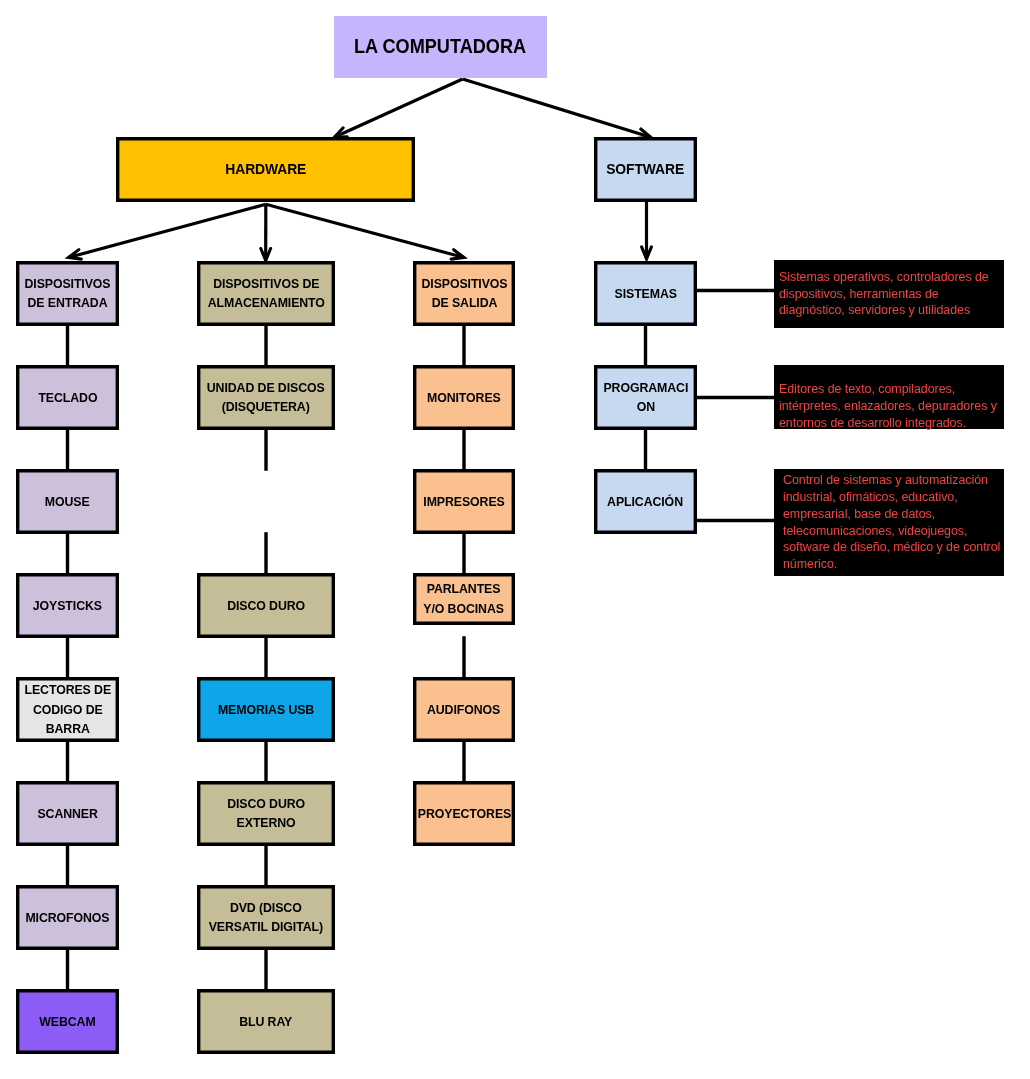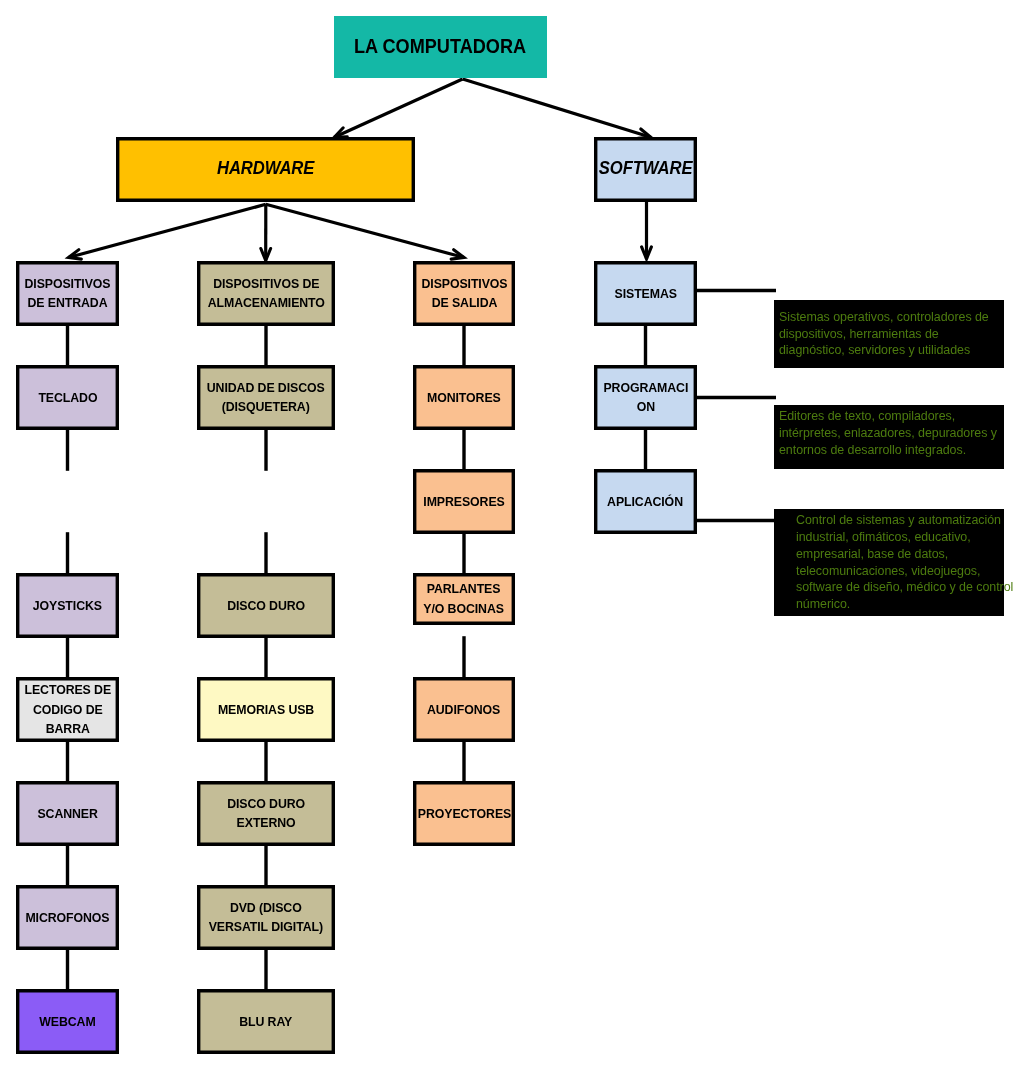--- a/index.html
+++ b/index.html
@@ -8,23 +8,23 @@
        font-family:"Liberation Sans","DejaVu Sans",sans-serif;}
   #stage{position:absolute;left:0;top:0;width:1030px;height:1079px;background:#fff;}
   svg#edges{position:absolute;left:0;top:0;width:1030px;height:1079px;}
   .node{position:absolute;box-sizing:border-box;display:flex;align-items:center;
         justify-content:center;text-align:center;border:0;color:#000;
         box-shadow:inset 0 0 0 3.4px #000;
         font-weight:bold;font-size:13.35px;letter-spacing:-0.1px;}
   .node .lbl{display:block;line-height:19.6px;white-space:nowrap;
              transform:scaleX(0.925);transform-origin:center center;}
   .node.root{border:0 none;box-shadow:none;font-size:19.6px;letter-spacing:0px;}
-  .node.branch{font-size:18px;letter-spacing:-0.1px;font-style:italic;}
-  .note{position:absolute;box-sizing:border-box;background:#000;color:#4d7c0f;
-        font-weight:normal;font-size:12.45px;text-align:left;letter-spacing:-0.05px;margin-top:40px;}
+  .node.branch{font-size:15.0px;letter-spacing:-0.1px;}
+  .note{position:absolute;box-sizing:border-box;background:#000;color:#ef4444;
+        font-weight:normal;font-size:12.45px;text-align:left;letter-spacing:-0.05px;}
   .note .txt{display:block;line-height:16.9px;white-space:nowrap;}
 </style>
 </head>
 <body>
 
 <div id="stage">
   <svg id="edges" viewBox="0 0 1030 1079" width="1030" height="1079" shape-rendering="geometricPrecision">
     <g>
       <line x1="462.6" y1="79" x2="334.30" y2="137.20" stroke="#000" stroke-width="3.2" stroke-linecap="butt"></line>
       <path d="M 343.20 127.78 L 334.30 137.20 L 347.25 136.71" fill="none" stroke="#000" stroke-width="3.1" stroke-linecap="round" stroke-linejoin="miter"></path>
@@ -67,34 +67,37 @@
     <line x1="464" y1="428.2" x2="464" y2="470.8" stroke="#000" stroke-width="3.4"></line>
     <line x1="464" y1="532.2" x2="464" y2="574.8" stroke="#000" stroke-width="3.4"></line>
     <line x1="464" y1="636.2" x2="464" y2="678.8" stroke="#000" stroke-width="3.4"></line>
     <line x1="464" y1="740.2" x2="464" y2="782.8" stroke="#000" stroke-width="3.4"></line>
     <line x1="694.2" y1="290.5" x2="776" y2="290.5" stroke="#000" stroke-width="3.4"></line>
     <line x1="645.5" y1="324.2" x2="645.5" y2="366.8" stroke="#000" stroke-width="3.4"></line>
     <line x1="694.2" y1="397.5" x2="776" y2="397.5" stroke="#000" stroke-width="3.4"></line>
     <line x1="645.5" y1="428.2" x2="645.5" y2="470.8" stroke="#000" stroke-width="3.4"></line>
     <line x1="694.2" y1="520.5" x2="776" y2="520.5" stroke="#000" stroke-width="3.4"></line>
   </svg>
-  <div class="node root" style="left:333.7px;top:16.2px;width:213.1px;height:61.4px;background:#14b8a6">
+  <div class="node root" style="left:333.7px;top:16.2px;width:213.1px;height:61.4px;background:#c4b5fd">
     <span class="lbl"><span>LA COMPUTADORA</span></span>
   </div>
   <div class="node branch" style="left:115.8px;top:136.7px;width:299.2px;height:65.2px;background:#FFC000">
     <span class="lbl"><span>HARDWARE</span></span>
   </div>
   <div class="node branch" style="left:593.8px;top:136.7px;width:103.4px;height:65.2px;background:#C6D9F0">
     <span class="lbl"><span>SOFTWARE</span></span>
   </div>
   <div class="node" style="left:15.8px;top:260.8px;width:103.4px;height:65.4px;background:#CCC0DA">
     <span class="lbl"><span>DISPOSITIVOS</span><br><span>DE ENTRADA</span></span>
   </div>
   <div class="node" style="left:15.8px;top:364.8px;width:103.4px;height:65.4px;background:#CCC0DA">
     <span class="lbl"><span>TECLADO</span></span>
+  </div>
+  <div class="node" style="left:15.8px;top:468.8px;width:103.4px;height:65.4px;background:#CCC0DA">
+    <span class="lbl"><span>MOUSE</span></span>
   </div>
   <div class="node" style="left:15.8px;top:572.8px;width:103.4px;height:65.4px;background:#CCC0DA">
     <span class="lbl"><span>JOYSTICKS</span></span>
   </div>
   <div class="node" style="left:15.8px;top:676.8px;width:103.4px;height:65.4px;background:#e5e5e5">
     <span class="lbl"><span>LECTORES DE</span><br><span>CODIGO DE</span><br><span>BARRA</span></span>
   </div>
   <div class="node" style="left:15.8px;top:780.8px;width:103.4px;height:65.4px;background:#CCC0DA">
     <span class="lbl"><span>SCANNER</span></span>
   </div>
@@ -106,21 +109,21 @@
   </div>
   <div class="node" style="left:196.8px;top:260.8px;width:138.4px;height:65.4px;background:#C4BD97">
     <span class="lbl"><span>DISPOSITIVOS DE</span><br><span>ALMACENAMIENTO</span></span>
   </div>
   <div class="node" style="left:196.8px;top:364.8px;width:138.4px;height:65.4px;background:#C4BD97">
     <span class="lbl"><span>UNIDAD DE DISCOS</span><br><span>(DISQUETERA)</span></span>
   </div>
   <div class="node" style="left:196.8px;top:572.8px;width:138.4px;height:65.4px;background:#C4BD97">
     <span class="lbl"><span>DISCO DURO</span></span>
   </div>
-  <div class="node" style="left:196.8px;top:676.8px;width:138.4px;height:65.4px;background:#fef9c3">
+  <div class="node" style="left:196.8px;top:676.8px;width:138.4px;height:65.4px;background:#0ea5e9">
     <span class="lbl"><span>MEMORIAS USB</span></span>
   </div>
   <div class="node" style="left:196.8px;top:780.8px;width:138.4px;height:65.4px;background:#C4BD97">
     <span class="lbl"><span>DISCO DURO</span><br><span>EXTERNO</span></span>
   </div>
   <div class="node" style="left:196.8px;top:884.8px;width:138.4px;height:65.4px;background:#C4BD97">
     <span class="lbl"><span>DVD (DISCO</span><br><span>VERSATIL DIGITAL)</span></span>
   </div>
   <div class="node" style="left:196.8px;top:988.8px;width:138.4px;height:65.4px;background:#C4BD97">
     <span class="lbl"><span>BLU RAY</span></span>
@@ -146,21 +149,21 @@
   <div class="node" style="left:593.8px;top:260.8px;width:103.4px;height:65.4px;background:#C6D9F0">
     <span class="lbl"><span>SISTEMAS</span></span>
   </div>
   <div class="note" style="left:774px;top:260px;width:230px;height:68px">
     <span class="txt" style="padding-top:8.65px;padding-left:5px"><span>Sistemas operativos, controladores de</span><br><span>dispositivos, herramientas de</span><br><span>diagnóstico, servidores y utilidades</span></span>
   </div>
   <div class="node" style="left:593.8px;top:364.8px;width:103.4px;height:65.4px;background:#C6D9F0">
     <span class="lbl"><span>PROGRAMACI</span><br><span>ON</span></span>
   </div>
   <div class="note" style="left:774px;top:365px;width:230px;height:64px">
-    <span class="txt" style="padding-top:3px;padding-left:5px"><span>Editores de texto, compiladores,</span><br><span>intérpretes, enlazadores, depuradores y</span><br><span>entornos de desarrollo integrados.</span></span>
+    <span class="txt" style="padding-top:16px;padding-left:5px"><span>Editores de texto, compiladores,</span><br><span>intérpretes, enlazadores, depuradores y</span><br><span>entornos de desarrollo integrados.</span></span>
   </div>
   <div class="node" style="left:593.8px;top:468.8px;width:103.4px;height:65.4px;background:#C6D9F0">
     <span class="lbl"><span>APLICACIÓN</span></span>
   </div>
   <div class="note" style="left:774px;top:469px;width:230px;height:107px">
-    <span class="txt" style="padding-top:2.80px;padding-left:22px"><span>Control de sistemas y automatización</span><br><span>industrial, ofimáticos, educativo,</span><br><span>empresarial, base de datos,</span><br><span>telecomunicaciones, videojuegos,</span><br><span>software de diseño, médico y de control</span><br><span>númerico.</span></span>
+    <span class="txt" style="padding-top:2.80px;padding-left:9px"><span>Control de sistemas y automatización</span><br><span>industrial, ofimáticos, educativo,</span><br><span>empresarial, base de datos,</span><br><span>telecomunicaciones, videojuegos,</span><br><span>software de diseño, médico y de control</span><br><span>númerico.</span></span>
   </div>
 </div>
 
 </body></html>

